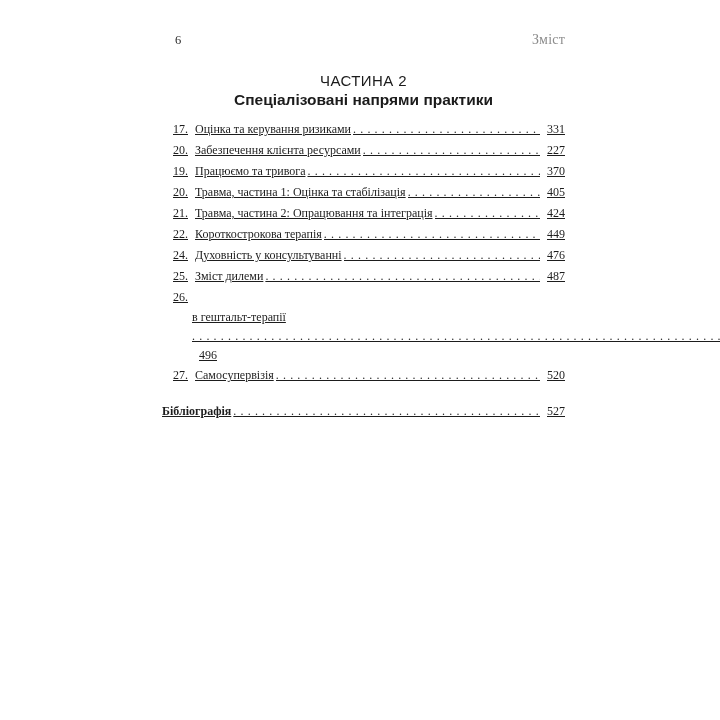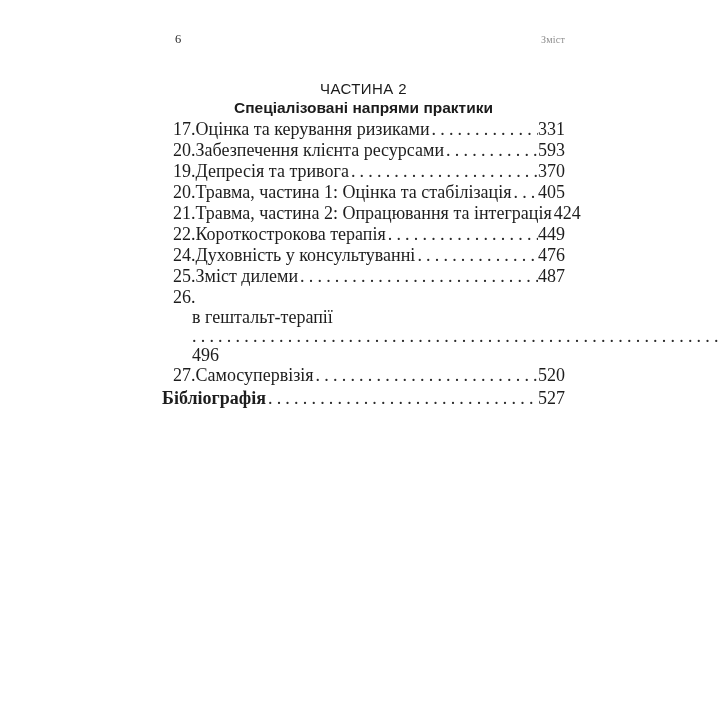--- a/index.html
+++ b/index.html
@@ -17,38 +17,39 @@
   }
   
   .running {
     position: absolute;
     top: 32px; left: 162px; width: 403px;
     display: flex;
     justify-content: space-between;
     align-items: baseline;
   }
   .folio { font-size: 12.5px; padding-left: 13px; color: #2a2a2a; }
-  .rheader { font-size: 10px; color: #8d8d8d; letter-spacing: 0.2px; }
+  .rheader { font-size: 14px; color: #8d8d8d; letter-spacing: 0.2px; }
 
   
   .part {
     position: absolute;
-    top: 80px; left: 162px; width: 403px;
+    top: 72px; left: 162px; width: 403px;
     text-align: center;
     font-family: "Liberation Sans", sans-serif;
     color: #1b1b1b;
   }
   .kicker { font-size: 15px; font-weight: 400; letter-spacing: 0.4px; line-height: 17px; }
   .ptitle { font-size: 15.5px; font-weight: 700; margin-top: 2px; line-height: 18px; }
 
   
   .toc {
     position: absolute;
     top: 119px; left: 162px; width: 403px;
-    font-size: 18px;
+    font-size: 12px;
+    text-decoration: underline;
   }
   .row {
     display: flex;
     align-items: baseline;
     line-height: 21px;
     padding-left: 11px;
   }
   .row .num { flex: 0 0 22px; }
   .row .title { white-space: nowrap; }
   .dots {
@@ -61,21 +62,21 @@
   .dots::after {
     content: "..........................................................................................";
     letter-spacing: 4.2px;
   }
   .pg { flex: 0 0 auto; min-width: 25px; text-align: right; }
 
   .row.cont { padding-left: 28px; line-height: 19px; flex-direction: column; }
 
   .row.bib {
     padding-left: 0;
-    margin-top: 2px;
+    margin-top: 15px;
     font-weight: 700;
     align-items: flex-end;
   }
   .row.bib .dots, .row.bib .pg { font-weight: 400; }
 </style>
 </head>
 <body>
 
 <div class="page">
 
@@ -95,26 +96,26 @@
       <span class="num">17.</span>
       <span class="title">Оцінка та керування ризиками</span>
       <span class="dots"></span>
       <span class="pg">331</span>
     </div>
 
     <div class="row">
       <span class="num">20.</span>
       <span class="title">Забезпечення клієнта ресурсами</span>
       <span class="dots"></span>
-      <span class="pg">593</span>
+      <span class="pg">227</span>
     </div>
 
     <div class="row">
       <span class="num">19.</span>
-      <span class="title">Депресія та тривога</span>
+      <span class="title">Працюємо та тривога</span>
       <span class="dots"></span>
       <span class="pg">370</span>
     </div>
 
     <div class="row">
       <span class="num">20.</span>
       <span class="title">Травма, частина 1: Оцінка та стабілізація</span>
       <span class="dots"></span>
       <span class="pg">405</span>
     </div>

